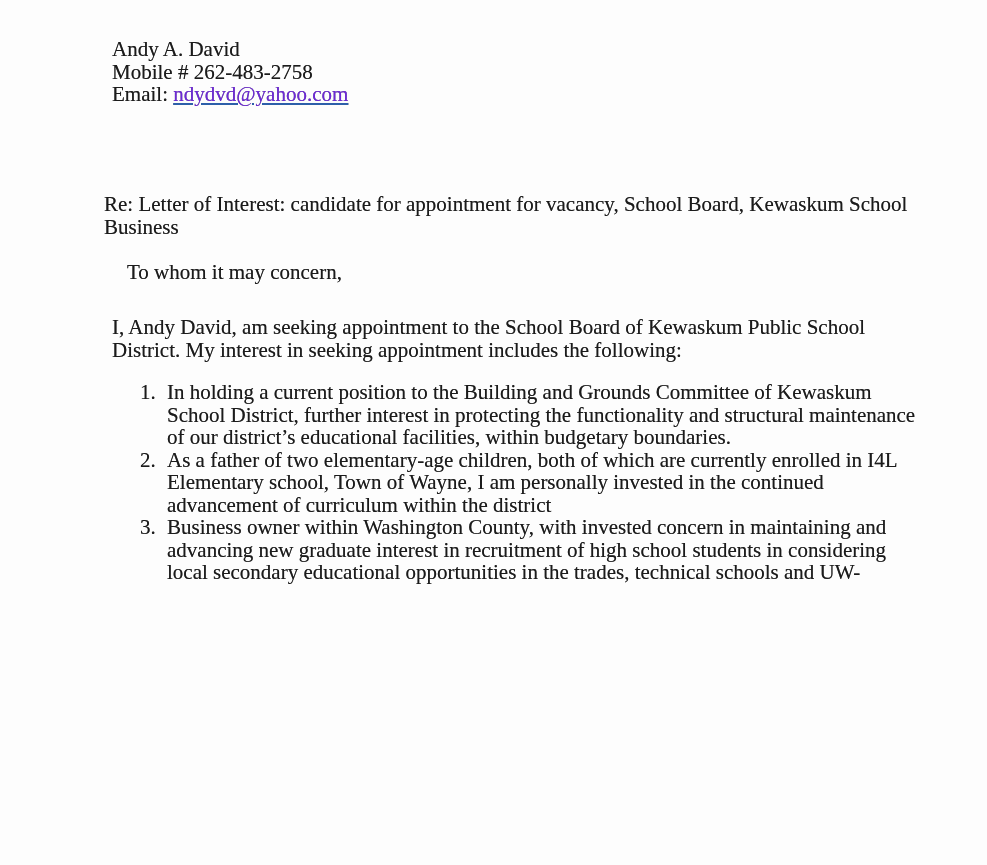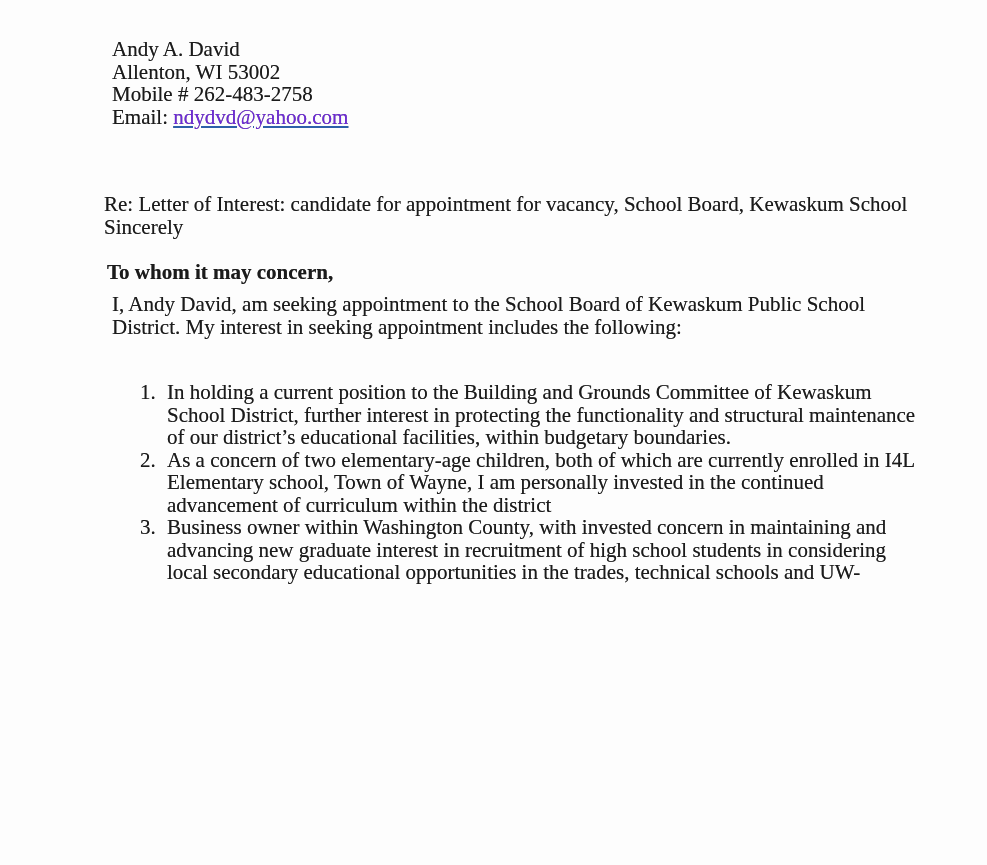--- a/index.html
+++ b/index.html
@@ -16,22 +16,22 @@
     font-family: "Liberation Serif", "DejaVu Serif", serif;
     color: #1b1b1b;
     font-size: 21px;
     line-height: 22.5px;
     text-shadow: 0 0 0.4px rgba(10,10,10,0.55);
   }
   .abs { position: absolute; }
   .line { white-space: pre; }
   .sender-block { left: 112px; top: 38px; }
   .subject-block { left: 104px; top: 193px; }
-  .salutation-block { left: 107px; top: 261px; font-weight: bold; }
-  .intro-block { left: 112px; top: 293px; }
+  .salutation-block { left: 127px; top: 261px; }
+  .intro-block { left: 112px; top: 316px; }
   .list-block { left: 140px; top: 381px; }
   .list-item { display: flex; }
   .list-num { width: 27px; flex: 0 0 27px; }
   .closing-block { left: 110px; top: 673px; }
   .signature-wrap { left: 102px; top: 718px; width: 300px; height: 92px; }
   .typed-name-block { left: 108px; top: 811px; }
   a.email-link {
     color: #6d28d9;
     text-decoration: underline;
     text-decoration-color: #2d5fa9;
@@ -45,28 +45,27 @@
     stroke-linejoin: round;
   }
 </style>
 </head>
 <body>
 
 <div class="page">
 
   <div class="abs sender-block">
     <div class="line">Andy A. David</div>
-    <div class="line">Allenton, WI 53002</div>
     <div class="line">Mobile # 262-483-2758</div>
     <div class="line"><span>Email: </span><a class="email-link">ndydvd@yahoo.com</a></div>
   </div>
 
   <div class="abs subject-block">
     <div class="line">Re: Letter of Interest: candidate for appointment for vacancy, School Board, Kewaskum School</div>
-    <div class="line">Sincerely</div>
+    <div class="line">Business</div>
   </div>
 
   <div class="abs salutation-block">
     <div class="line">To whom it may concern,</div>
   </div>
 
   <div class="abs intro-block">
     <div class="line">I, Andy David, am seeking appointment to the School Board of Kewaskum Public School</div>
     <div class="line">District. My interest in seeking appointment includes the following:</div>
   </div>
@@ -78,21 +77,21 @@
       <div>
         <div class="line">In holding a current position to the Building and Grounds Committee of Kewaskum</div>
         <div class="line">School District, further interest in protecting the functionality and structural maintenance</div>
         <div class="line">of our district’s educational facilities, within budgetary boundaries.</div>
       </div>
     </div>
 
     <div class="list-item">
       <div class="list-num">2.</div>
       <div>
-        <div class="line">As a concern of two elementary-age children, both of which are currently enrolled in I4L</div>
+        <div class="line">As a father of two elementary-age children, both of which are currently enrolled in I4L</div>
         <div class="line">Elementary school, Town of Wayne, I am personally invested in the continued</div>
         <div class="line">advancement of curriculum within the district</div>
       </div>
     </div>
 
     <div class="list-item">
       <div class="list-num">3.</div>
       <div>
         <div class="line">Business owner within Washington County, with invested concern in maintaining and</div>
         <div class="line">advancing new graduate interest in recruitment of high school students in considering</div>

